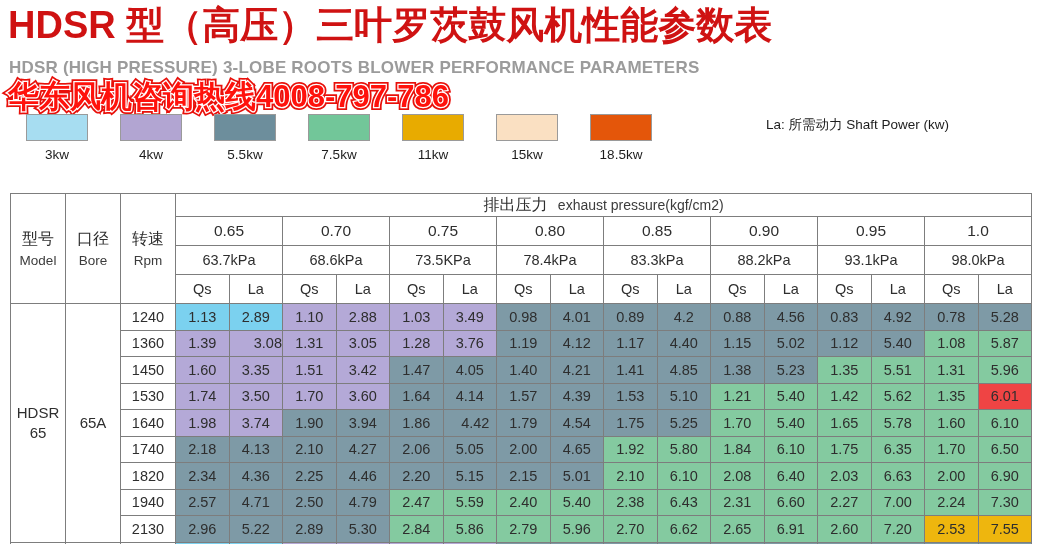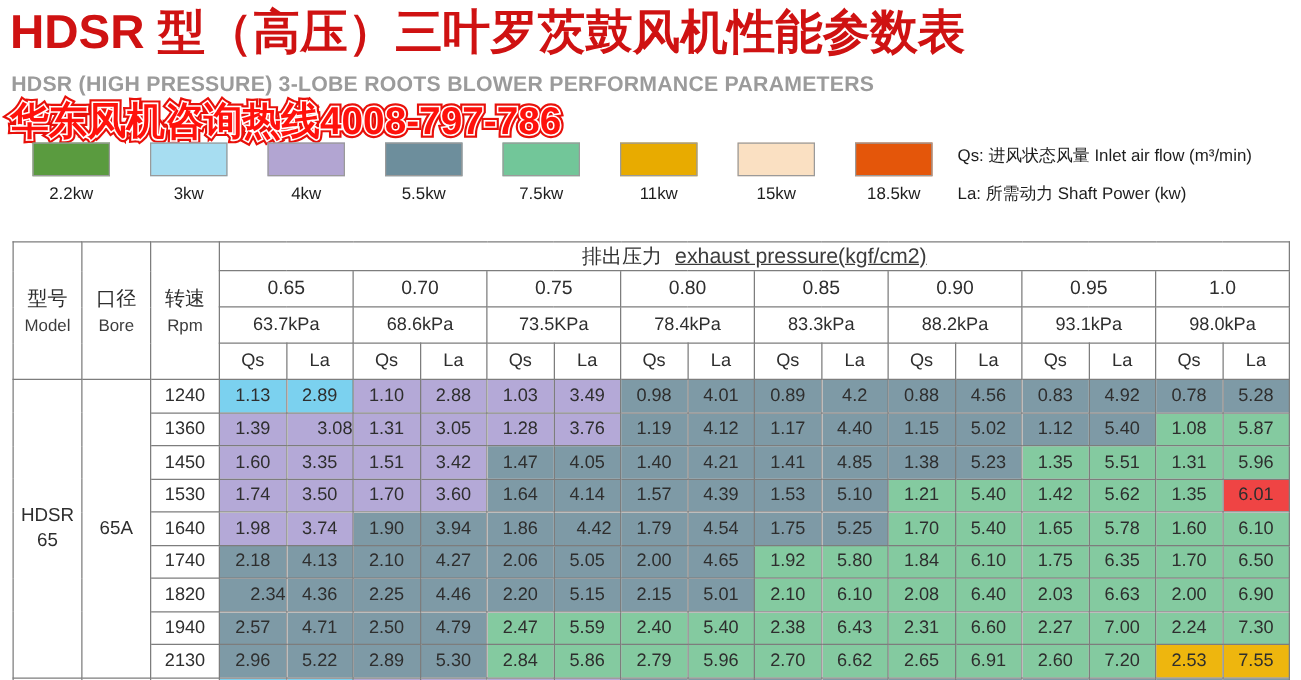--- a/index.html
+++ b/index.html
@@ -26,21 +26,21 @@
 
   table.spec { position:absolute; left:10px; top:193px; width:1022px; border-collapse:collapse; table-layout:fixed; }
   table.spec th, table.spec td { border:1px solid #7d7d7d; text-align:center; vertical-align:middle; font-weight:normal; padding:0; background:#fff; color:#2e2e2e; overflow:hidden; }
   tr.hrow-a { height:23px; }
   tr.hrow-b { height:29px; }
   tr.hrow-c { height:29px; }
   tr.hrow-d { height:29px; }
   .zh { font-size:16px; color:#2e2e2e; }
   .en { font-size:13px; color:#3c3c3c; }
   .pressure-title .zh { font-size:16px; }
-  .pressure-title .en { font-size:17px; margin-left:6px;text-decoration:underline; }
+  .pressure-title .en { font-size:14px; margin-left:6px; }
   .pressure-val { font-size:15.5px; }
   .kpa-val { font-size:14.5px; }
   .qsla { font-size:14.5px; }
   .hcell .zh { display:block; margin-bottom:3px; }
   .hcell .en { display:block; font-size:13.5px; }
   tbody tr { height:26.5px; }
   td.model-cell { white-space:pre-line; font-size:15px; line-height:1.35; }
   td.bore-cell { font-size:15px; }
   td.rpm-cell { font-size:14.5px; }
   td.val-cell { font-size:14.5px; color:#2a2a2a; }
@@ -56,24 +56,20 @@
   <div class="subtitle">HDSR (HIGH PRESSURE) 3-LOBE ROOTS BLOWER PERFORMANCE PARAMETERS</div>
 
   <div class="hotline">
     <span class="l1">华东风机咨询热线4008-797-786</span>
     <span class="l2">华东风机咨询热线4008-797-786</span>
     <span class="l3">华东风机咨询热线4008-797-786</span>
   </div>
 
   <div class="legend">
       <div class="legend-item">
-        <div class="legend-swatch" style="background: rgb(90, 155, 63);"></div>
-        <div class="legend-label">2.2kw</div>
-      </div>
-      <div class="legend-item">
         <div class="legend-swatch" style="background: rgb(167, 221, 241);"></div>
         <div class="legend-label">3kw</div>
       </div>
       <div class="legend-item">
         <div class="legend-swatch" style="background: rgb(178, 165, 210);"></div>
         <div class="legend-label">4kw</div>
       </div>
       <div class="legend-item">
         <div class="legend-swatch" style="background: rgb(109, 142, 156);"></div>
         <div class="legend-label">5.5kw</div>
@@ -90,21 +86,20 @@
         <div class="legend-swatch" style="background: rgb(250, 224, 194);"></div>
         <div class="legend-label">15kw</div>
       </div>
       <div class="legend-item">
         <div class="legend-swatch" style="background: rgb(228, 86, 10);"></div>
         <div class="legend-label">18.5kw</div>
       </div>
     </div>
 
   <div class="notes">
-    <div class="note">Qs: 进风状态风量 Inlet air flow (m³/min)</div>
     <div class="note">La: 所需动力 Shaft Power (kw)</div>
   </div>
 
   <table class="spec">
     <colgroup>
       <col style="width:55px">
         <col style="width:55px">
         <col style="width:55px">
       <col>
         <col>
@@ -294,21 +289,21 @@
           <td class="val-cell" style="background: rgb(132, 202, 160);">5.80</td>
           <td class="val-cell" style="background: rgb(132, 202, 160);">1.84</td>
           <td class="val-cell" style="background: rgb(132, 202, 160);">6.10</td>
           <td class="val-cell" style="background: rgb(132, 202, 160);">1.75</td>
           <td class="val-cell" style="background: rgb(132, 202, 160);">6.35</td>
           <td class="val-cell" style="background: rgb(132, 202, 160);">1.70</td>
           <td class="val-cell" style="background: rgb(132, 202, 160);">6.50</td>
         </tr>
         <tr>
           <td class="rpm-cell">1820</td>
-          <td class="val-cell" style="background: rgb(126, 154, 166); text-align: right;">2.34</td>
+          <td class="val-cell" style="background: rgb(126, 154, 166);">2.34</td>
           <td class="val-cell" style="background: rgb(126, 154, 166);">4.36</td>
           <td class="val-cell" style="background: rgb(126, 154, 166);">2.25</td>
           <td class="val-cell" style="background: rgb(126, 154, 166);">4.46</td>
           <td class="val-cell" style="background: rgb(126, 154, 166);">2.20</td>
           <td class="val-cell" style="background: rgb(126, 154, 166);">5.15</td>
           <td class="val-cell" style="background: rgb(126, 154, 166);">2.15</td>
           <td class="val-cell" style="background: rgb(126, 154, 166);">5.01</td>
           <td class="val-cell" style="background: rgb(132, 202, 160);">2.10</td>
           <td class="val-cell" style="background: rgb(132, 202, 160);">6.10</td>
           <td class="val-cell" style="background: rgb(132, 202, 160);">2.08</td>

